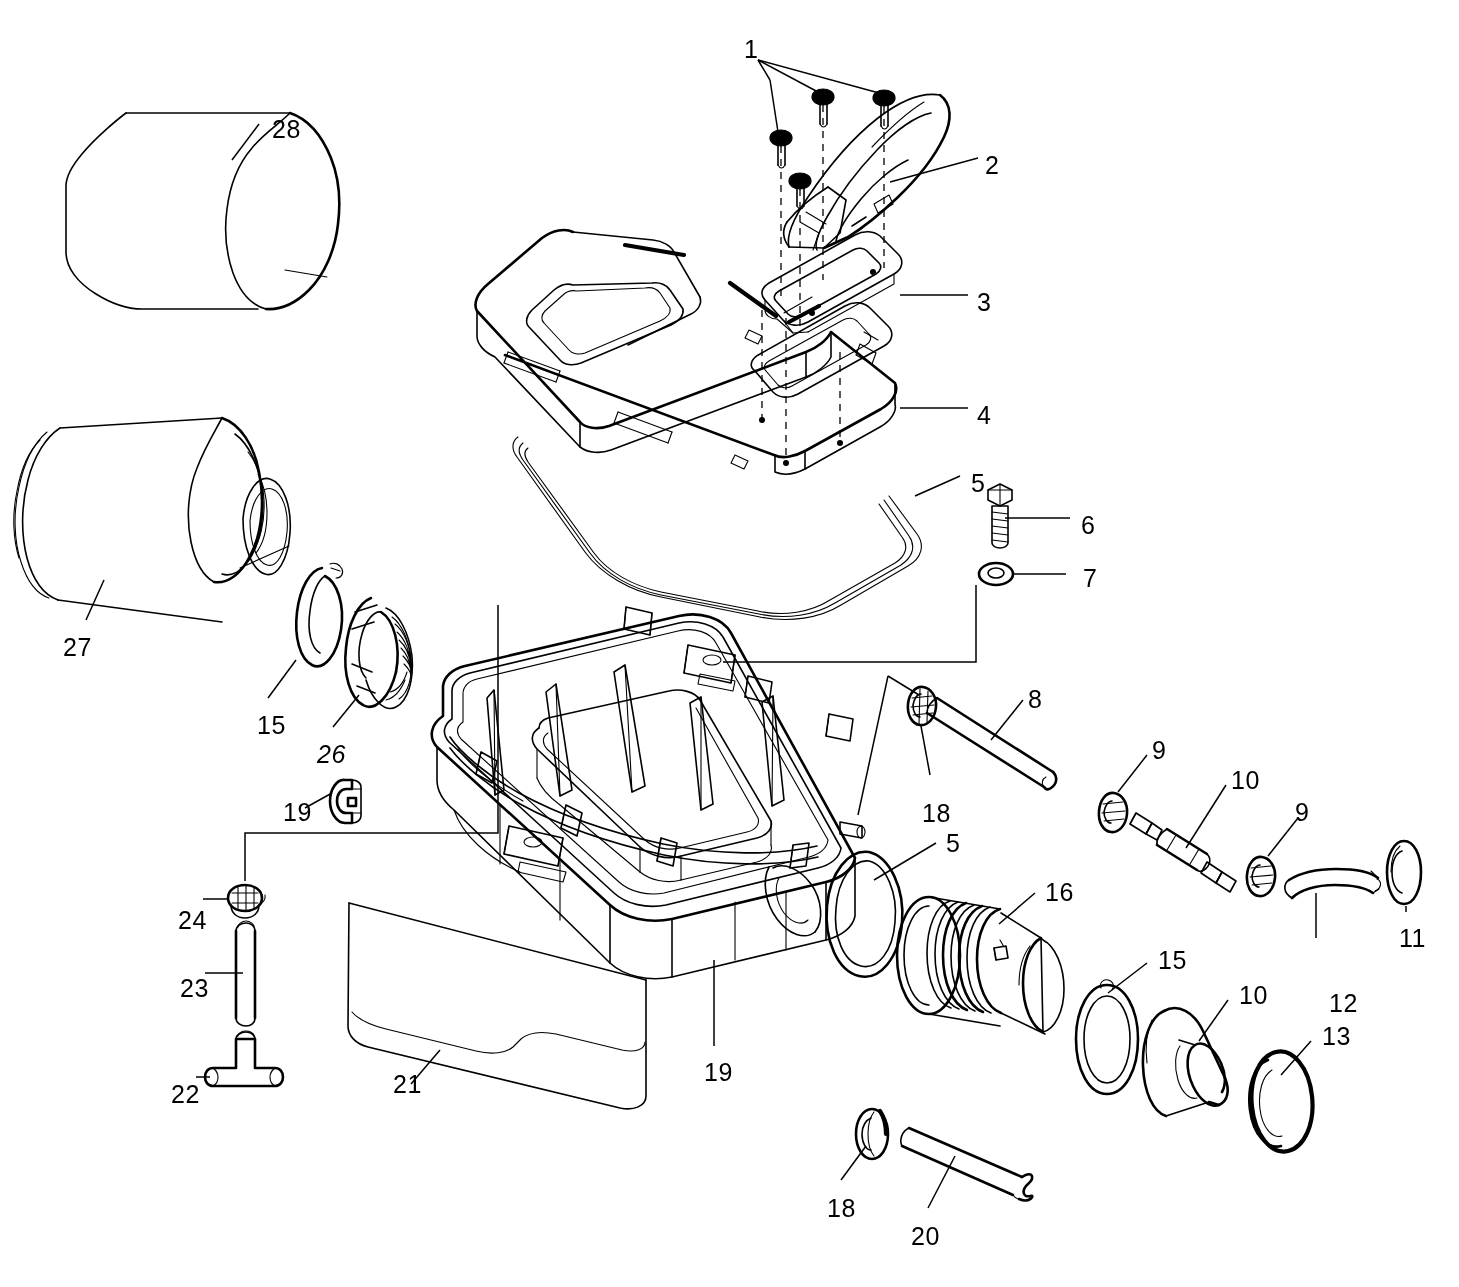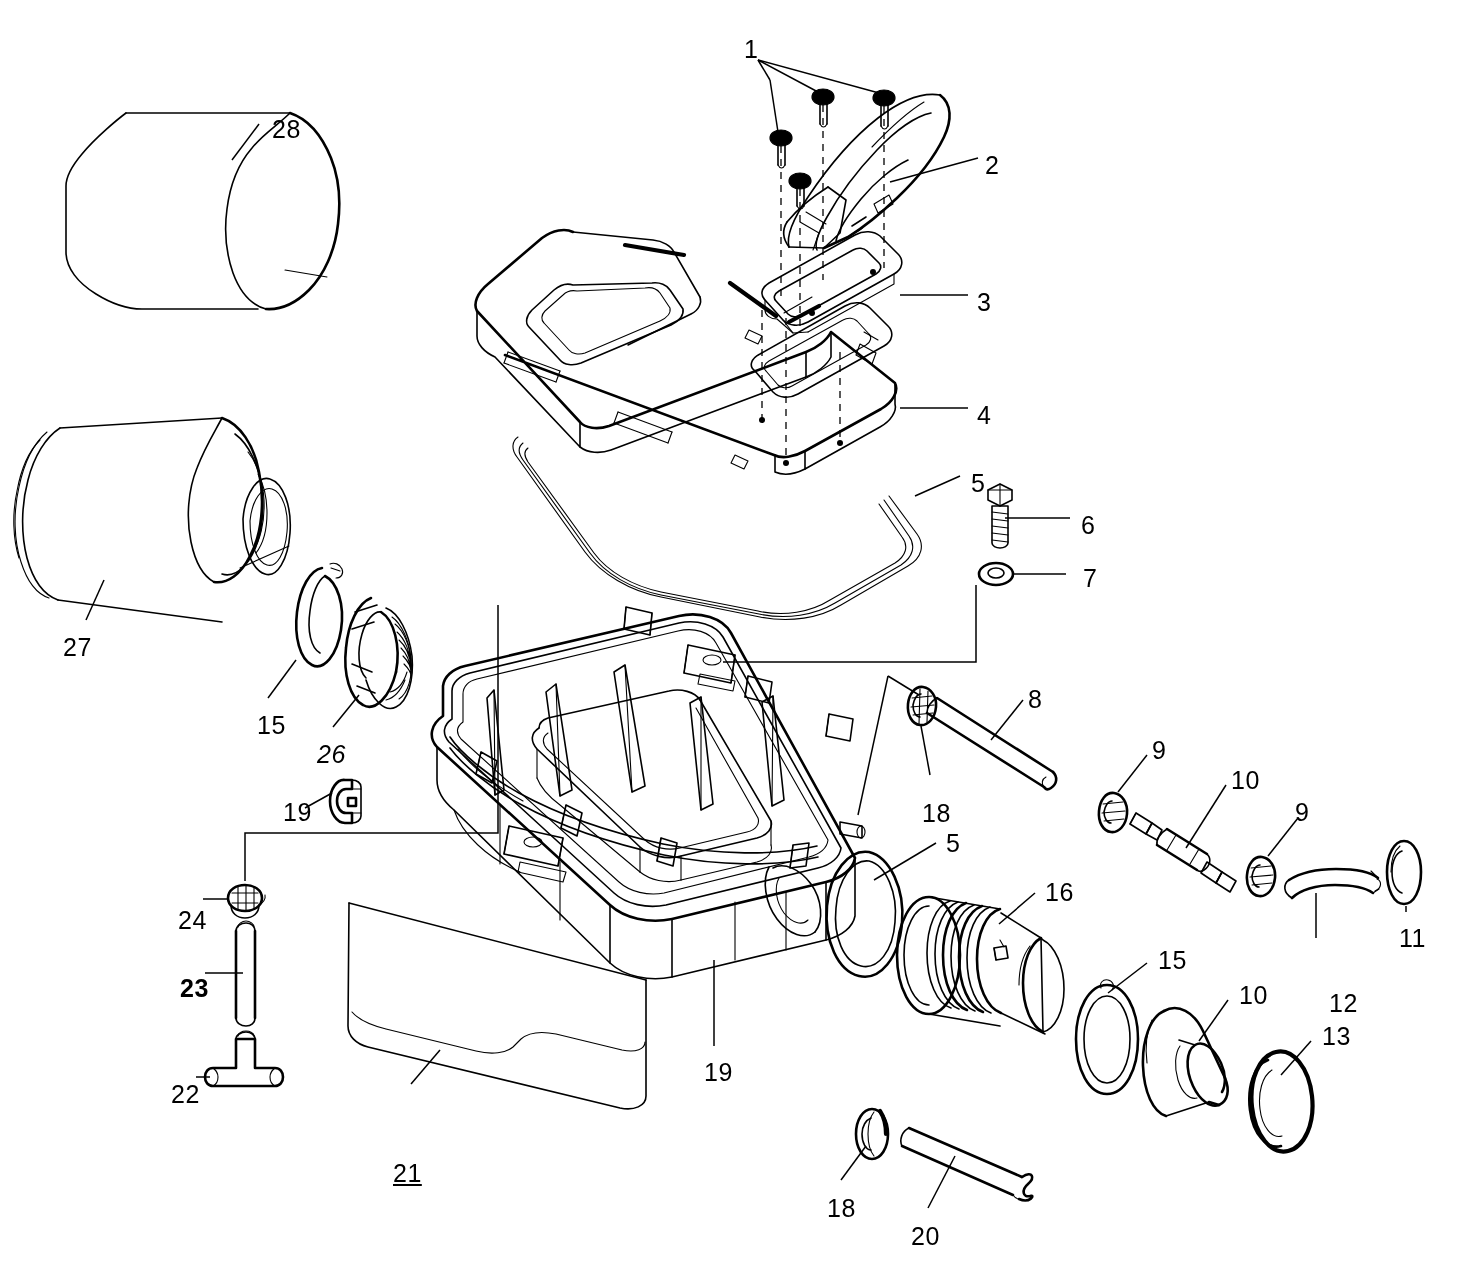--- a/index.html
+++ b/index.html
@@ -625,23 +625,23 @@
 <div class="callout" style="left:1329px; top:991px;">12</div>
 <div class="callout" style="left:1322px; top:1024px;">13</div>
 <div class="callout" style="left:1239px; top:983px;">10</div>
 <div class="callout" style="left:1158px; top:948px;">15</div>
 <div class="callout" style="left:1045px; top:880px;">16</div>
 <div class="callout" style="left:946px; top:831px;">5</div>
 <div class="callout" style="left:922px; top:801px;">18</div>
 <div class="callout" style="left:704px; top:1060px;">19</div>
 <div class="callout" style="left:911px; top:1224px;">20</div>
 <div class="callout" style="left:827px; top:1196px;">18</div>
-<div class="callout" style="left:393px; top:1161px;text-decoration:underline;">21</div>
+<div class="callout" style="left:393px; top:1072px;">21</div>
 <div class="callout" style="left:171px; top:1082px;">22</div>
-<div class="callout" style="left:180px; top:976px;font-weight:bold;">23</div>
+<div class="callout" style="left:180px; top:976px;">23</div>
 <div class="callout" style="left:178px; top:908px;">24</div>
 <div class="callout" style="left:283px; top:800px;">19</div>
 <div class="callout" style="left:317px; top:742px;font-style:italic;">26</div>
 <div class="callout" style="left:257px; top:713px;">15</div>
 <div class="callout" style="left:63px; top:635px;">27</div>
 <div class="callout" style="left:272px; top:117px;">28</div>
 
 </div>
 
 </body></html>

